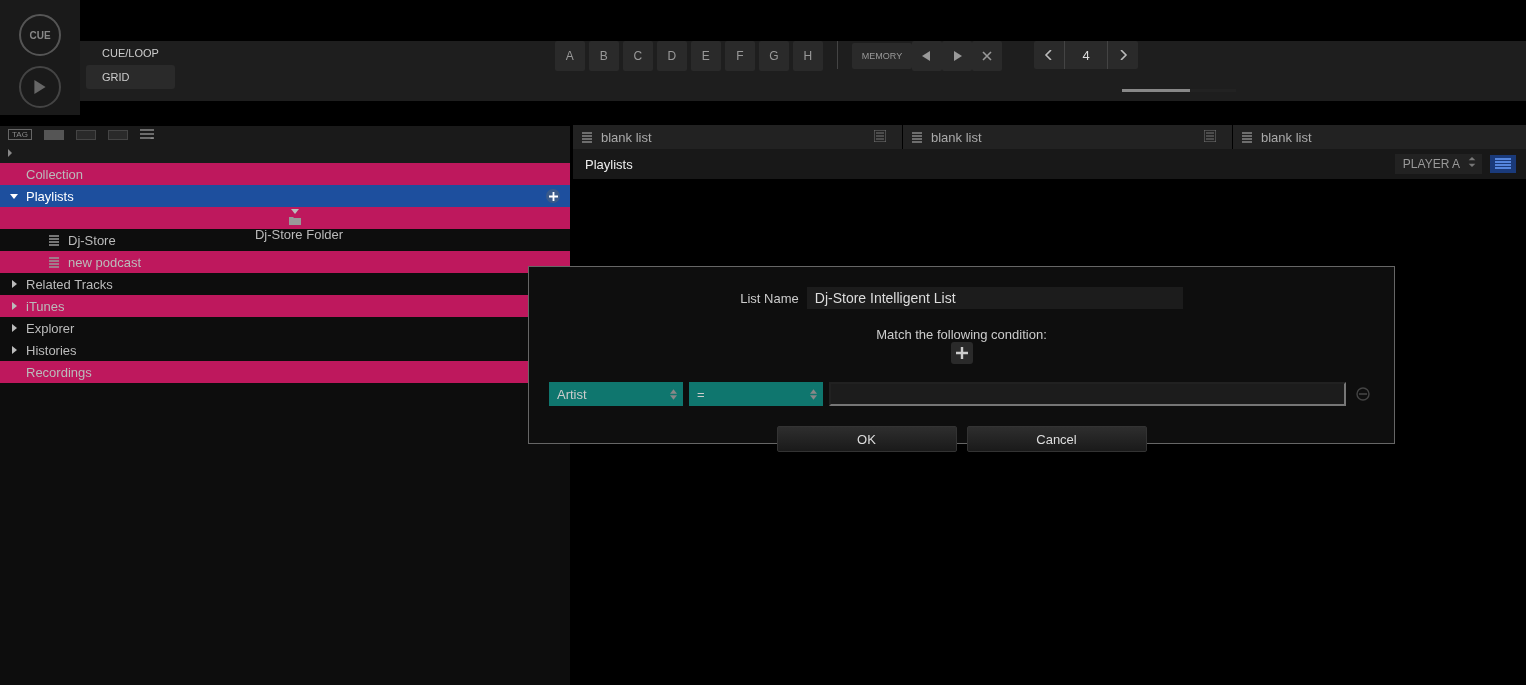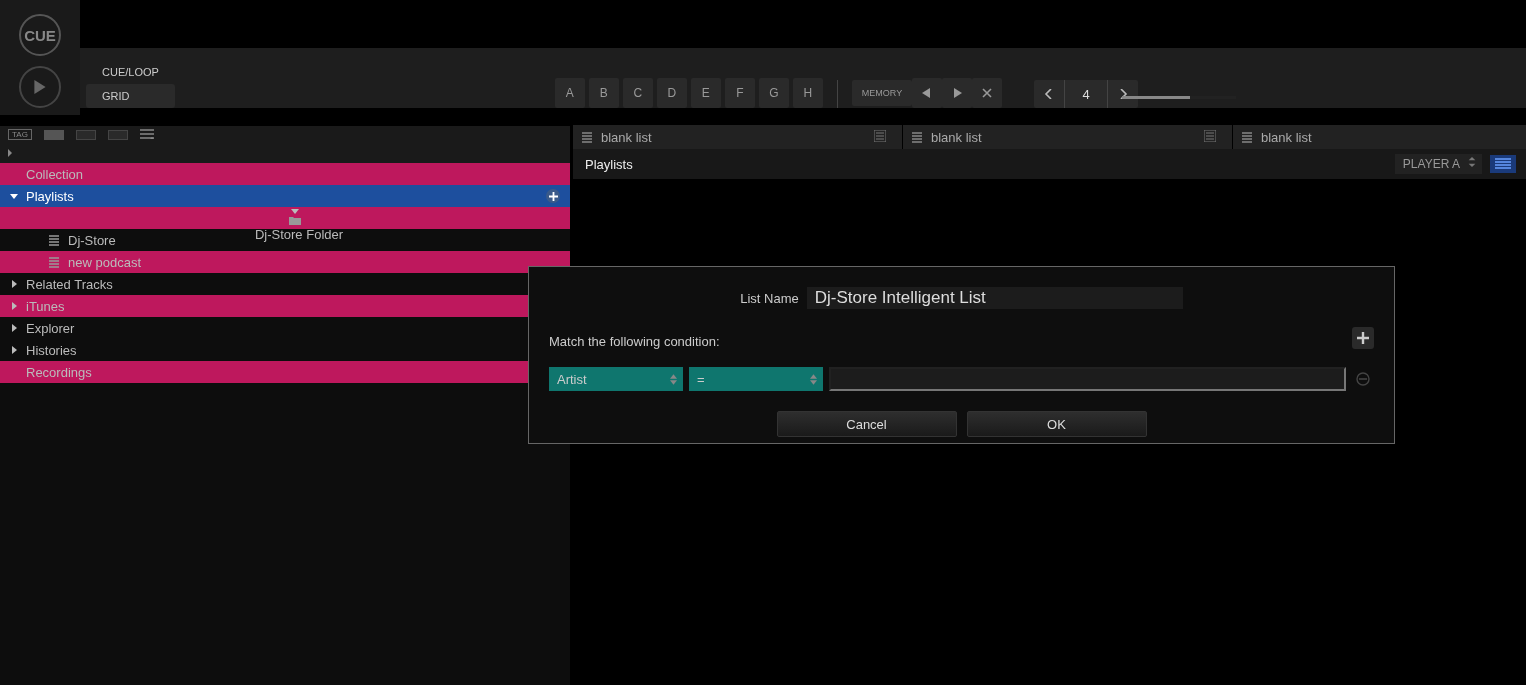--- a/index.html
+++ b/index.html
@@ -1,28 +1,28 @@
 <!DOCTYPE html>
 <html><head>
 <meta charset="utf-8">
 <style>
 * { margin: 0; padding: 0; box-sizing: border-box; font-family: Arial, Helvetica, sans-serif; }
 body { background: #000; color: #aaa; width: 1526px; height: 685px; overflow: hidden; position: relative; }
 
 
 .topleft { position: absolute; top: 0; left: 0; width: 80px; height: 115px; background: #1a1a1a; display: flex; flex-direction: column; align-items: center; padding-top: 14px; gap: 10px; }
-.cue-btn { width: 42px; height: 42px; border: 2px solid #555; border-radius: 50%; display: flex; align-items: center; justify-content: center; font-size: 15px; font-weight: bold; color: #888; cursor: pointer; }
+.cue-btn { width: 42px; height: 42px; border: 2px solid #555; border-radius: 50%; display: flex; align-items: center; justify-content: center; font-size: 10px; font-weight: bold; color: #888; cursor: pointer; }
 .play-btn { width: 42px; height: 42px; border: 2px solid #444; border-radius: 50%; display: flex; align-items: center; justify-content: center; cursor: pointer; }
 .play-btn svg { width: 14px; height: 14px; fill: #666; }
 
 
 .topblack { position: absolute; top: 0; left: 80px; right: 0; height: 55px; background: #000; }
 
 
-.toolbar { position: absolute; top: 48px; left: 80px; right: 0; height: 60px; background: #1e1e1e; display: flex; align-items: flex-end; }
+.toolbar { position: absolute; top: 41px; left: 80px; right: 0; height: 60px; background: #1e1e1e; display: flex; align-items: flex-start; }
 .tabcol { display: flex; flex-direction: column; margin-left: 6px; }
 .tabbtn { padding: 6px 16px; font-size: 11px; color: #ccc; background: transparent; cursor: pointer; }
 .tabbtn.active { background: #2a2a2a; border-radius: 3px; }
 .hotcues { display: flex; gap: 4px; margin-left: 380px; }
 .hotcue { width: 30px; height: 30px; background: #2a2a2a; display: flex; align-items: center; justify-content: center; font-size: 12px; color: #999; border-radius: 2px; cursor: pointer; }
 .sep { width: 1px; height: 28px; background: #444; margin: 0 14px; }
 .mem-row { display: flex; align-items: center; }
 .mem-label { font-size: 9px; color: #999; background: #2a2a2a; padding: 8px 10px; border-radius: 2px; }
 .mem-btn { width: 30px; height: 30px; background: #2a2a2a; display: flex; align-items: center; justify-content: center; cursor: pointer; border-radius: 2px; }
 .mem-btn svg { width: 10px; height: 10px; fill: #999; }
@@ -73,22 +73,22 @@
 .player-sel::after { content: ''; position: absolute; right: 6px; top: 4px; width: 6px; height: 6px; }
 .list-icon-btn { width: 26px; height: 18px; background: #1a3a7a; display: flex; align-items: center; justify-content: center; cursor: pointer; }
 .list-icon-btn svg { width: 16px; height: 12px; fill: #6aa0ff; }
 
 .mainarea { position: absolute; top: 179px; left: 573px; right: 0; bottom: 0; background: #000; }
 
 
 .dialog { position: absolute; top: 266px; left: 528px; width: 867px; height: 178px; background: #0e0e0e; border: 1px solid #666; padding: 20px; }
 .dlg-row1 { display: flex; align-items: center; justify-content: center; gap: 8px; margin-bottom: 18px; }
 .dlg-label { font-size: 13px; color: #ccc; }
-.dlg-input { width: 376px; height: 22px; background: #1c1c1c; border: none; color: #ddd; font-size: 17px; padding: 0 8px; }
-.dlg-row2 { display: flex; align-items: flex-end; justify-content: space-between; margin-bottom: 18px; }
+.dlg-input { width: 376px; height: 22px; background: #1c1c1c; border: none; color: #ddd; font-size: 14px; padding: 0 8px; }
+.dlg-row2 { display: flex; align-items: center; justify-content: space-between; margin-bottom: 18px; flex-direction: column; }
 .dlg-add { width: 22px; height: 22px; background: #2a2a2a; border-radius: 3px; display: flex; align-items: center; justify-content: center; cursor: pointer; }
 .dlg-add svg { width: 12px; height: 12px; fill: #ccc; }
 .dlg-row3 { display: flex; align-items: center; gap: 6px; margin-bottom: 20px; }
 .dlg-select { height: 24px; background: #0f766e; color: #ccc; font-size: 13px; padding: 0 24px 0 8px; position: relative; display: flex; align-items: center; cursor: pointer; }
 .dlg-select.field { width: 134px; }
 .dlg-select.op { width: 134px; }
 .dlg-select .updown { position: absolute; right: 6px; display: flex; flex-direction: column; gap: 1px; }
 .dlg-select .updown svg { width: 7px; height: 5px; fill: #888; }
 .dlg-val { flex: 1; height: 24px; background: #1c1c1c; }
 .dlg-remove { width: 22px; height: 22px; display: flex; align-items: center; justify-content: center; cursor: pointer; }
@@ -352,16 +352,16 @@
     </div>
     <input class="dlg-val" value="" style="">
     <div class="dlg-remove">
       <svg viewBox="0 0 14 14">
           <circle cx="7" cy="7" r="6" fill="none" stroke="#444" stroke-width="1.4"></circle>
           <path d="M3 7h8" stroke="#444" stroke-width="1.6"></path>
         </svg>
     </div>
   </div>
   <div class="dlg-btns">
+    <div class="dlg-btn">OK</div>
     <div class="dlg-btn">Cancel</div>
-    <div class="dlg-btn">OK</div>
   </div>
 </div>
 
 </body></html>

